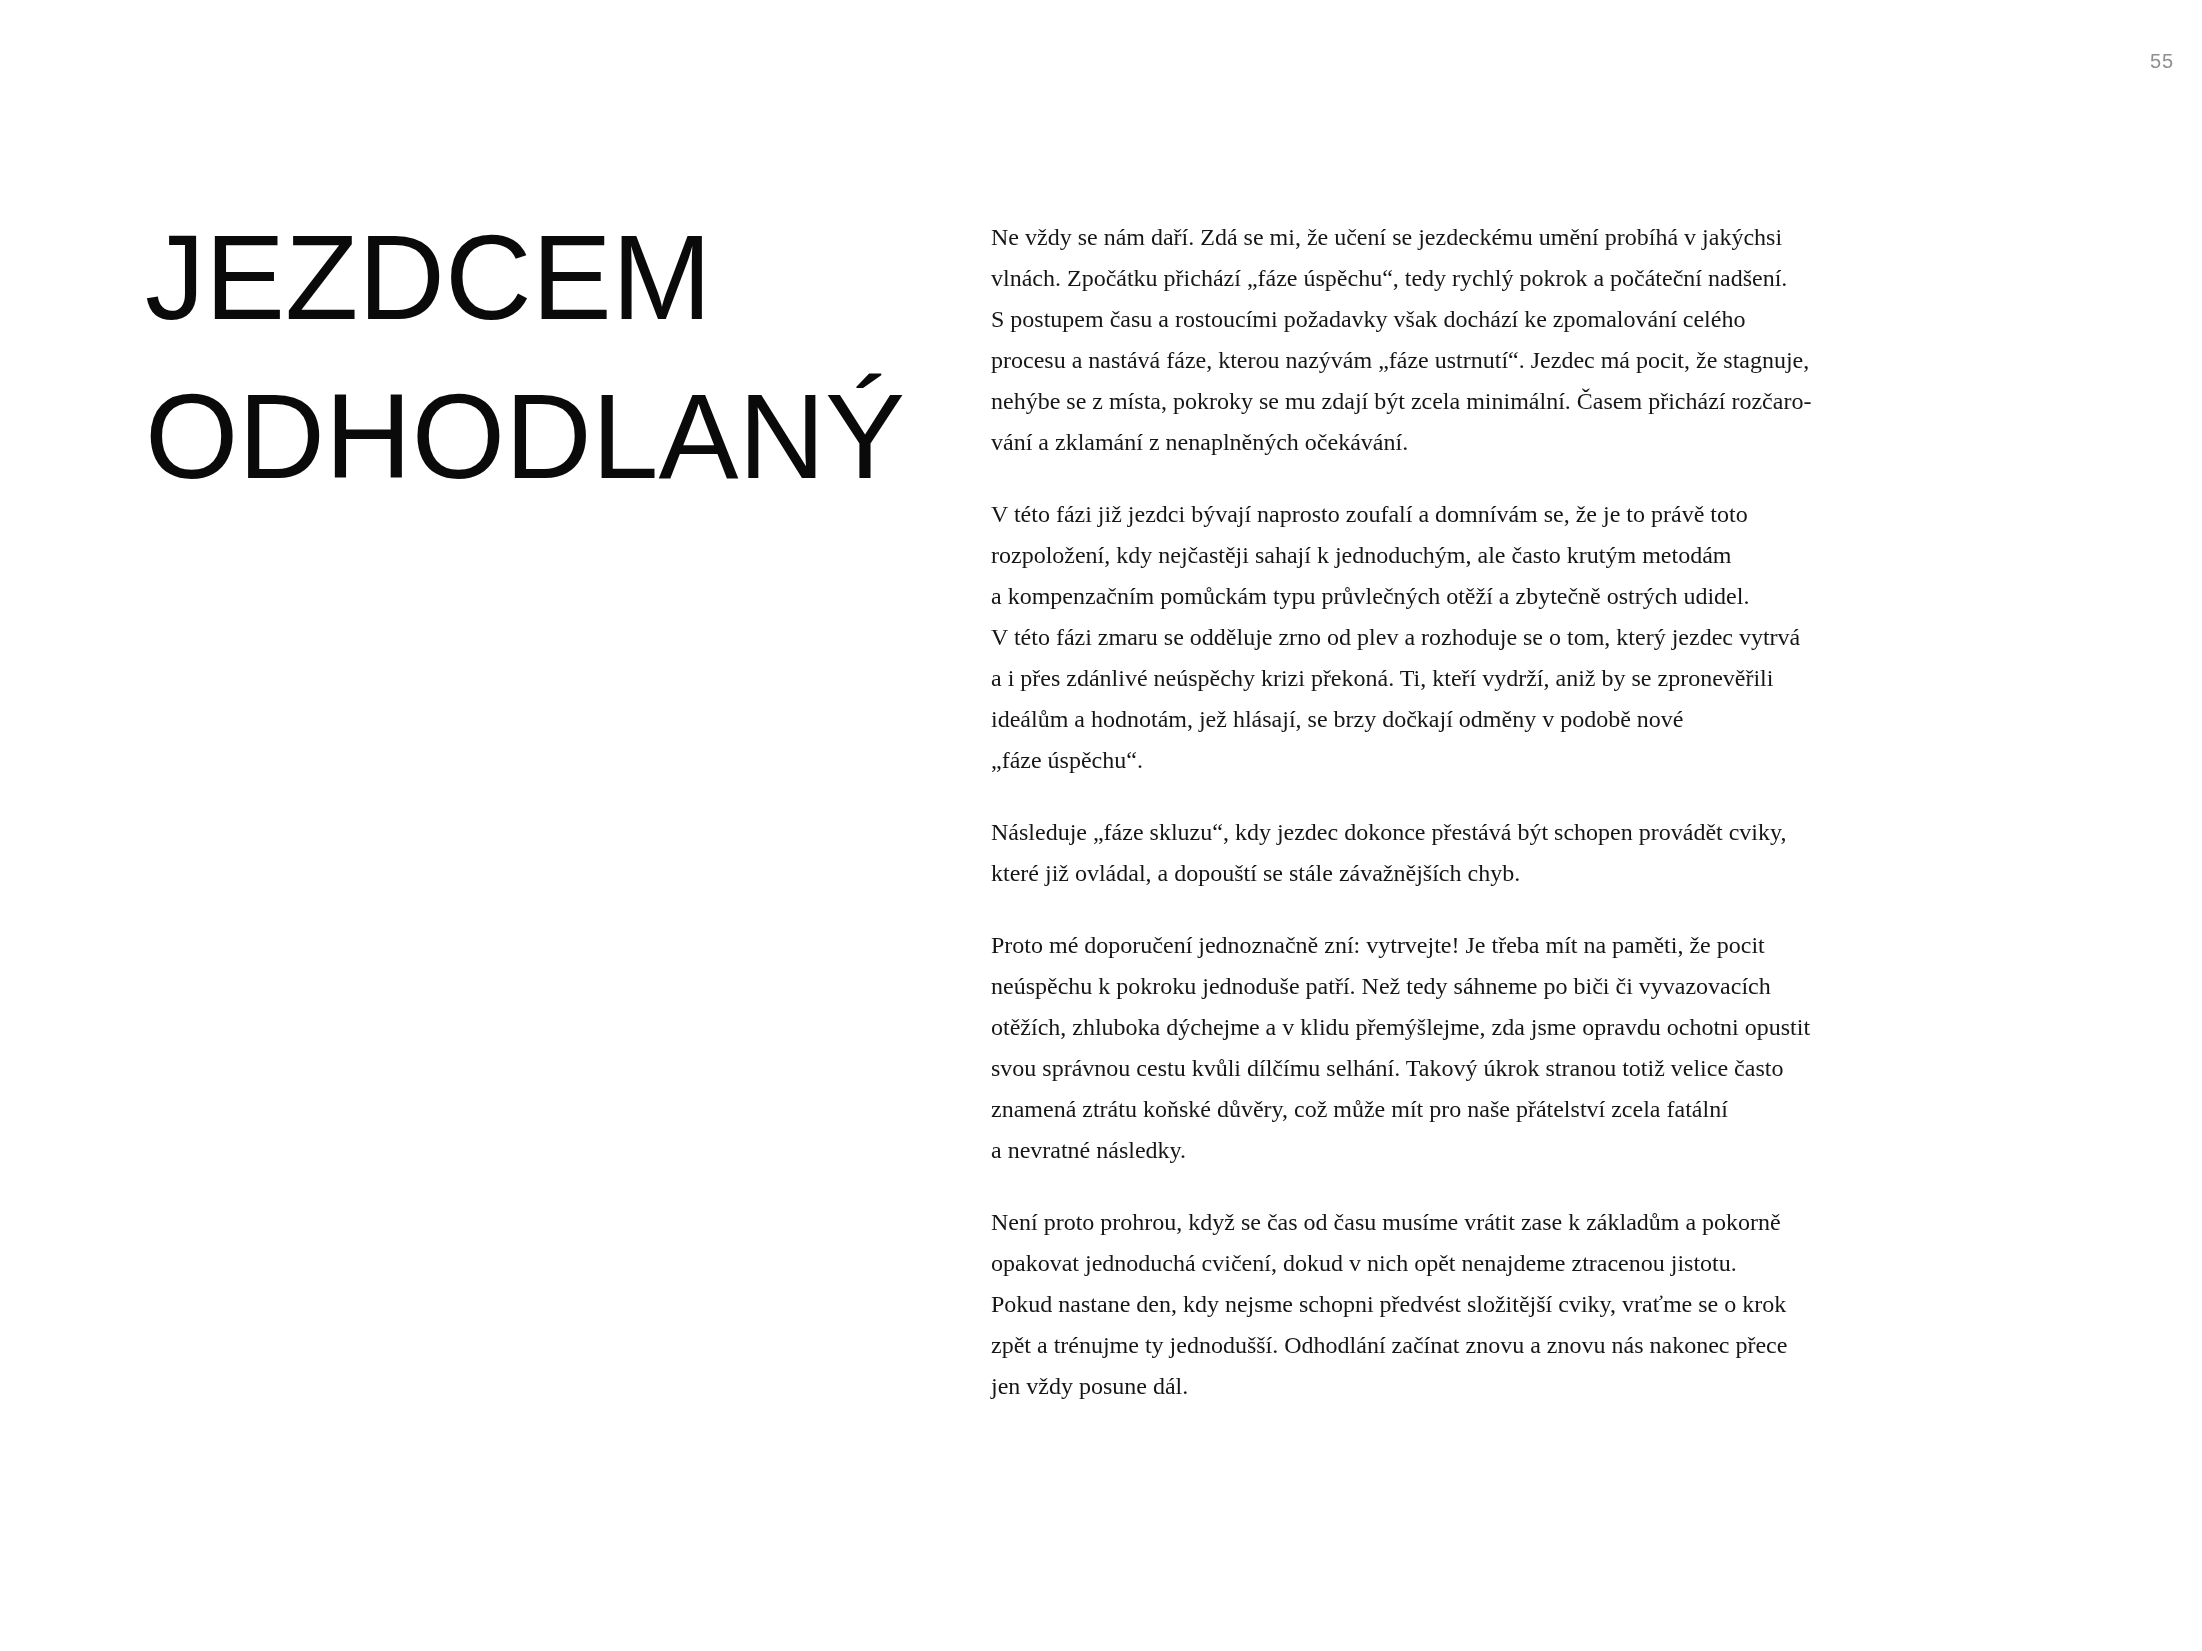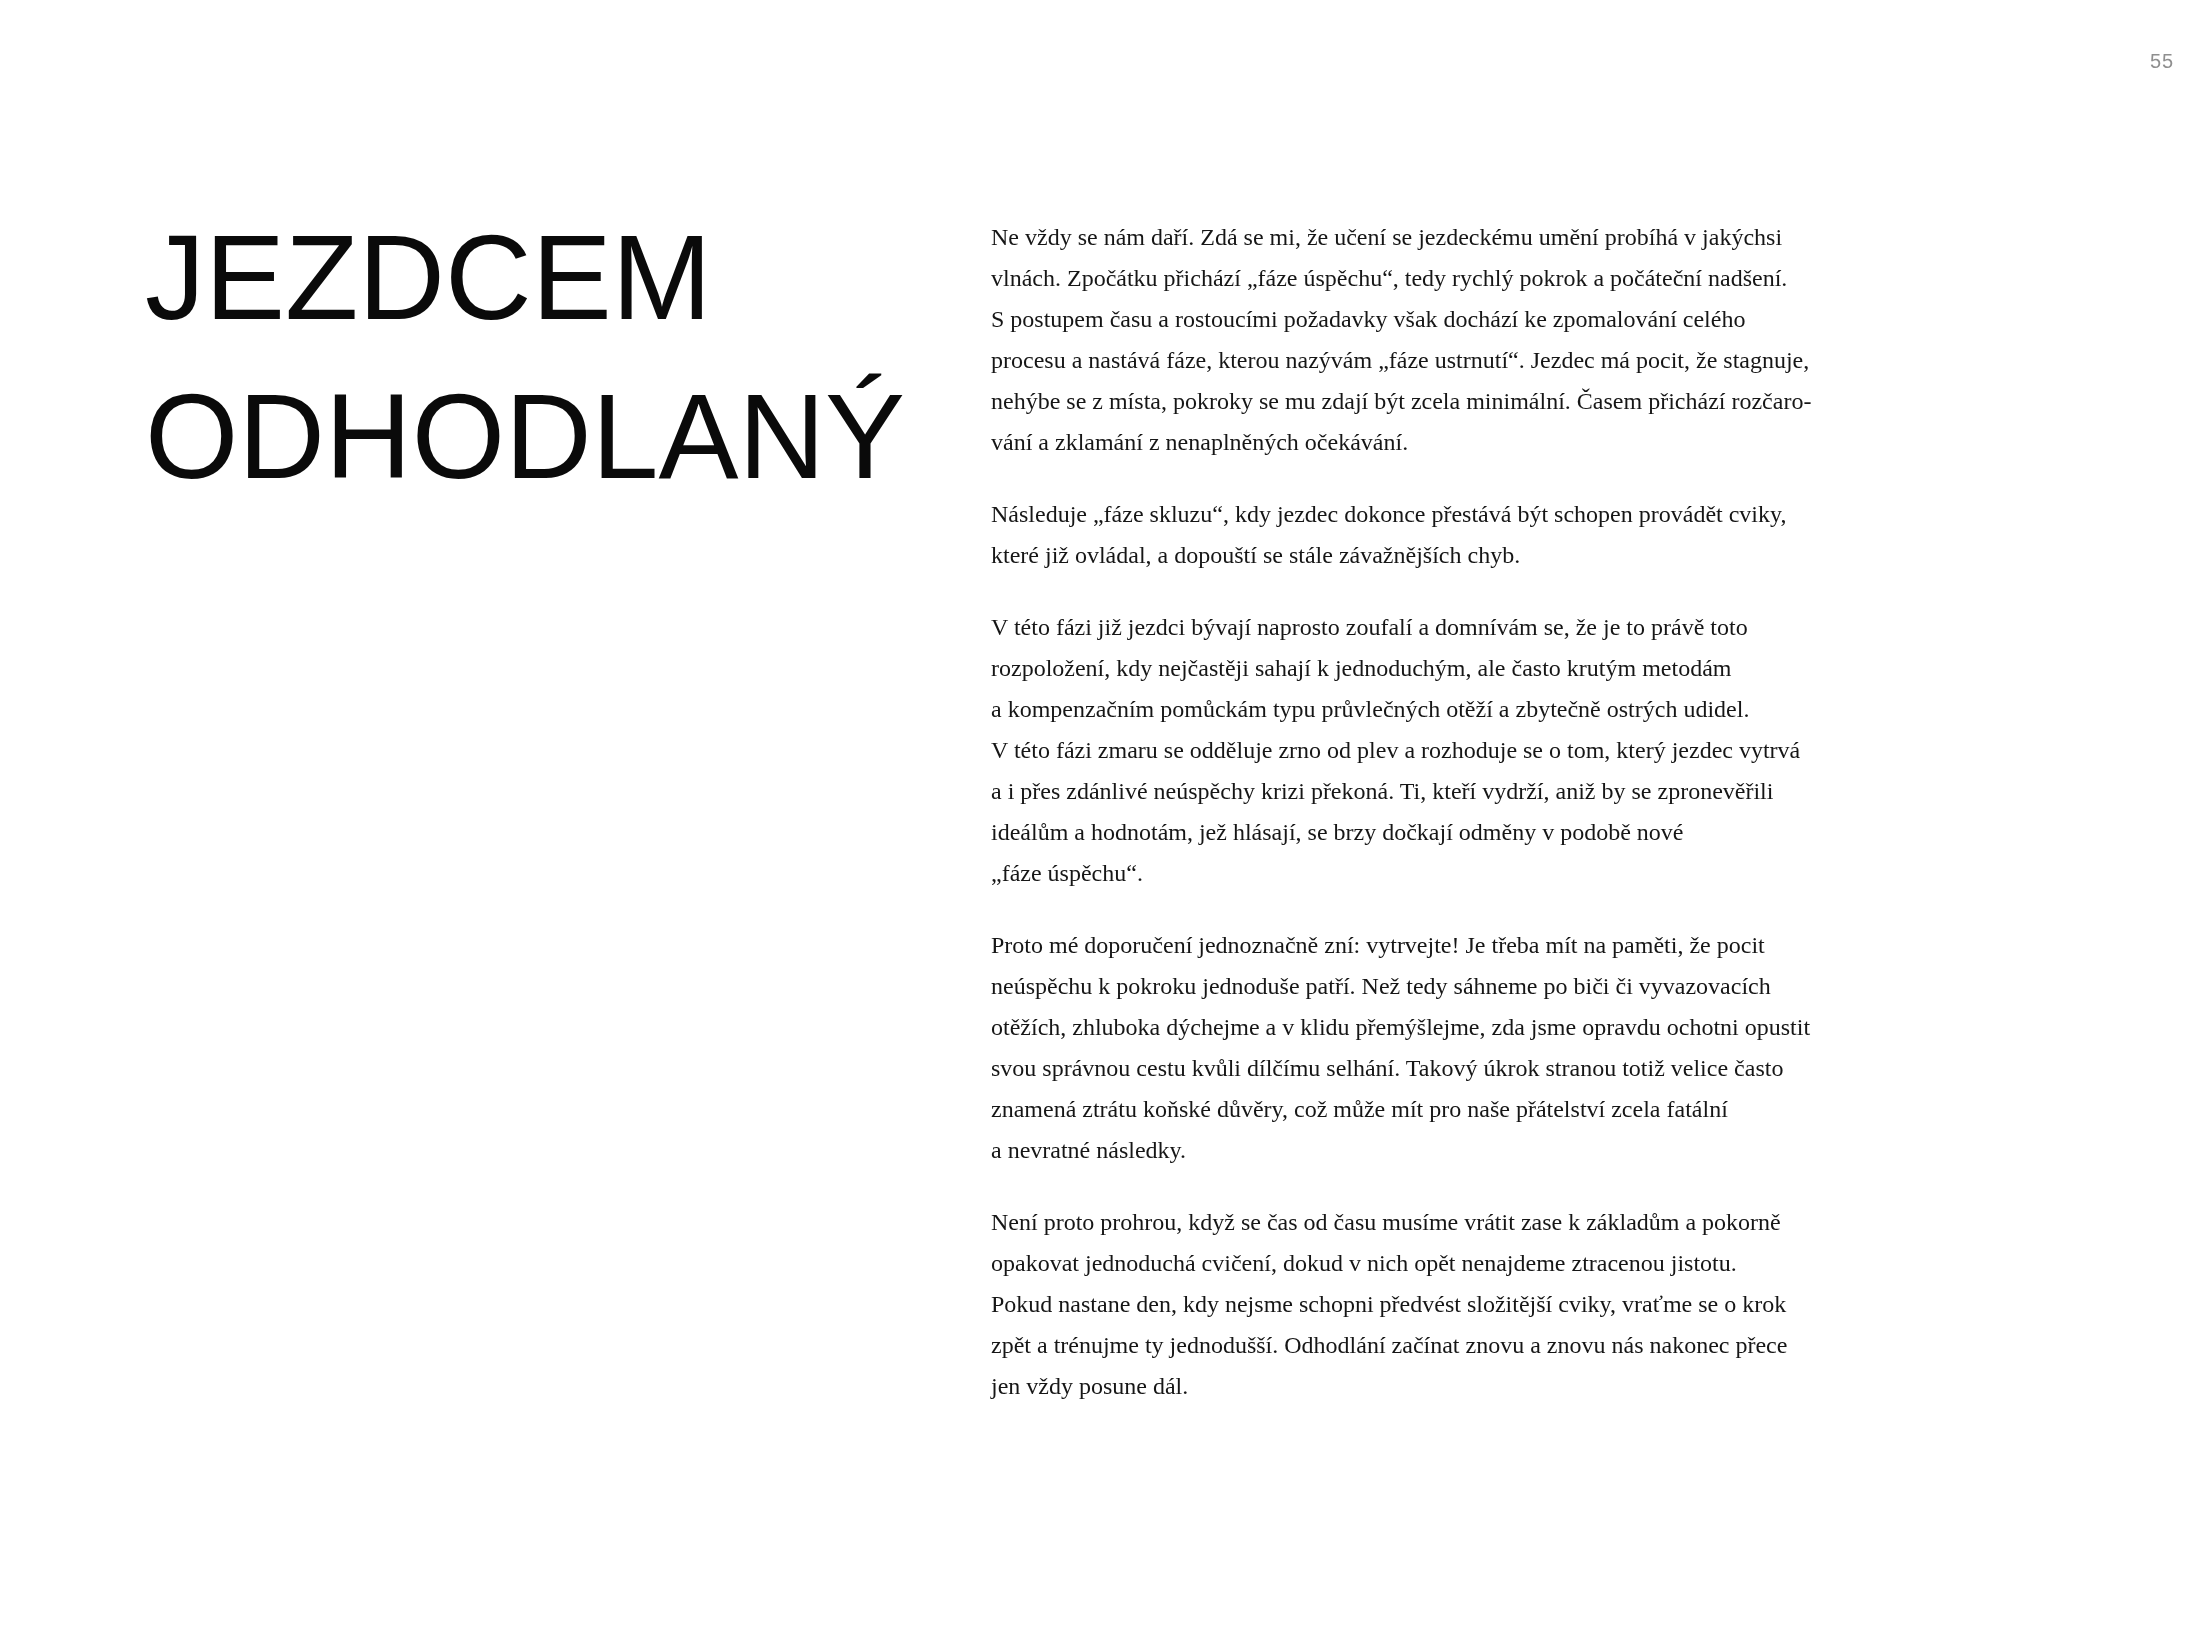--- a/index.html
+++ b/index.html
@@ -70,29 +70,29 @@
   <h1 class="chapter-title">JEZDCEM
 ODHODLANÝ</h1>
 
   <div class="body-column">
     <p class="para">Ne vždy se nám daří. Zdá se mi, že učení se jezdeckému umění probíhá v jakýchsi
 vlnách. Zpočátku přichází „fáze úspěchu“, tedy rychlý pokrok a počáteční nadšení.
 S postupem času a rostoucími požadavky však dochází ke zpomalování celého
 procesu a nastává fáze, kterou nazývám „fáze ustrnutí“. Jezdec má pocit, že stagnuje,
 nehýbe se z místa, pokroky se mu zdají být zcela minimální. Časem přichází rozčaro-
 vání a zklamání z nenaplněných očekávání.</p>
-    <p class="para">Následuje „fáze skluzu“, kdy jezdec dokonce přestává být schopen provádět cviky,
-které již ovládal, a dopouští se stále závažnějších chyb.</p>
     <p class="para">V této fázi již jezdci bývají naprosto zoufalí a domnívám se, že je to právě toto
 rozpoložení, kdy nejčastěji sahají k jednoduchým, ale často krutým metodám
 a kompenzačním pomůckám typu průvlečných otěží a zbytečně ostrých udidel.
 V této fázi zmaru se odděluje zrno od plev a rozhoduje se o tom, který jezdec vytrvá
 a i přes zdánlivé neúspěchy krizi překoná. Ti, kteří vydrží, aniž by se zpronevěřili
 ideálům a hodnotám, jež hlásají, se brzy dočkají odměny v podobě nové
 „fáze úspěchu“.</p>
+    <p class="para">Následuje „fáze skluzu“, kdy jezdec dokonce přestává být schopen provádět cviky,
+které již ovládal, a dopouští se stále závažnějších chyb.</p>
     <p class="para">Proto mé doporučení jednoznačně zní: vytrvejte! Je třeba mít na paměti, že pocit
 neúspěchu k pokroku jednoduše patří. Než tedy sáhneme po biči či vyvazovacích
 otěžích, zhluboka dýchejme a v klidu přemýšlejme, zda jsme opravdu ochotni opustit
 svou správnou cestu kvůli dílčímu selhání. Takový úkrok stranou totiž velice často
 znamená ztrátu koňské důvěry, což může mít pro naše přátelství zcela fatální
 a nevratné následky.</p>
     <p class="para">Není proto prohrou, když se čas od času musíme vrátit zase k základům a pokorně
 opakovat jednoduchá cvičení, dokud v nich opět nenajdeme ztracenou jistotu.
 Pokud nastane den, kdy nejsme schopni předvést složitější cviky, vraťme se o krok
 zpět a trénujme ty jednodušší. Odhodlání začínat znovu a znovu nás nakonec přece

